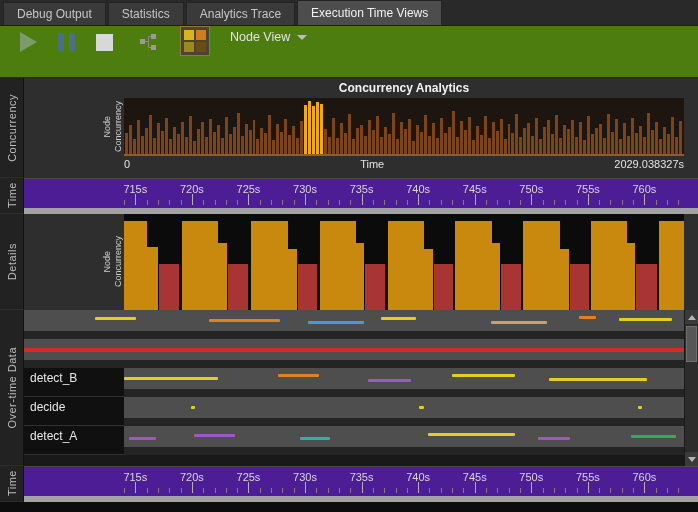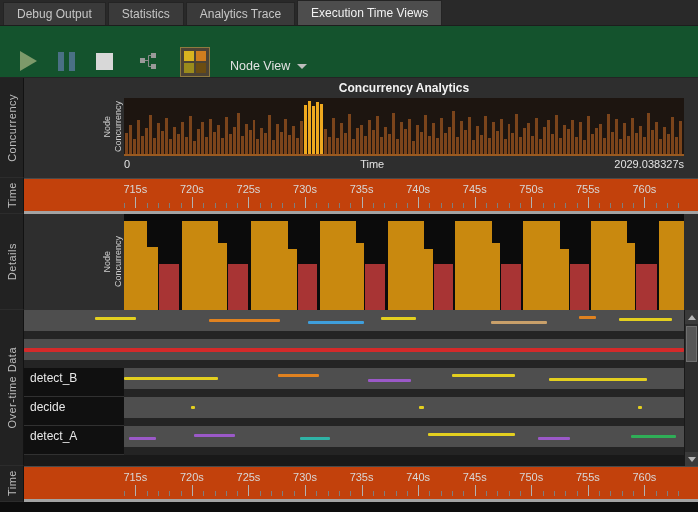--- a/index.html
+++ b/index.html
@@ -10,22 +10,22 @@
   }
 
   
   .tabbar { height:26px; background:#292929; display:flex; align-items:flex-end;
             padding-left:3px; gap:2px; border-bottom:1px solid #1d1d1d; }
   .tab { height:23px; line-height:22px; padding:0 13px; font-size:12px;
          background:#3a3a3a; color:#c6c6c6; border:1px solid #242424; border-bottom:none; cursor:default; }
   .tab.active { background:#4d4d4d; color:#f2f2f2; height:25px; line-height:24px; }
 
   
-  .toolbar { height:52px; background:#14532d; border-bottom:1px solid #242424;
-             display:flex; align-items:flex-end; padding-left:12px; }
+  .toolbar { height:52px; background:#4d7c0f; border-bottom:1px solid #242424;
+             display:flex; align-items:flex-start; padding-left:12px; }
   .tb-btn { width:32px; height:32px; display:flex; align-items:center; justify-content:center; margin-right:6px; }
   .play-icon { width:0; height:0; border-left:17px solid #7d9a6a;
                border-top:10px solid transparent; border-bottom:10px solid transparent; }
   .pause-icon { display:flex; gap:5px; }
   .pause-icon span { width:6px; height:19px; background:#4a7085; }
   .stop-icon { width:17px; height:17px; background:#d8d8d8; }
   .tree-btn { margin-left:6px; }
   .grid-btn { margin-left:10px; width:30px; height:30px;
               border:1px solid #8f7a3f; background:#4c4335;
               display:grid; grid-template-columns:10px 10px; grid-template-rows:10px 10px;
@@ -52,22 +52,22 @@
   .ov-ylabel { width:100px; display:flex; justify-content:flex-end; align-items:center; }
   .ov-ylabel .vtext { font-size:9px; color:#cfcfcf; line-height:11px; }
   .ov-plot { flex:1; margin-right:14px; background:#1d1510;
              border-bottom:2px solid #9a5a20; position:relative; overflow:hidden; }
   .ov-bars { position:absolute; inset:0 1px 0 1px; display:flex; align-items:flex-end; }
   .ov-bars .bar { flex:1; margin-right:1px; }
   .ov-axis { margin-left:100px; margin-right:14px; height:18px; padding-top:2px;
              display:flex; justify-content:space-between; font-size:11px; color:#e3e3e3; }
 
   
-  .ruler-wrap { position:relative; background:#c2410c;
-                border-top:1px solid #4a4a4a; border-bottom:3px solid #a3a3a3; }
+  .ruler-wrap { position:relative; background:#4c1d95;
+                border-top:1px solid #4a4a4a; border-bottom:6px solid #a3a3a3; }
   .ruler { position:absolute; left:100px; right:14px; top:0; bottom:0; overflow:hidden; }
   .ruler .mlabel { position:absolute; top:4px; transform:translateX(-50%);
                    font-size:11px; color:#d8d8d8; white-space:nowrap; }
   .ruler .tick { position:absolute; bottom:3px; width:1px; }
   .ruler .tick.minor { height:5px; background:#7e7e7e; }
   .ruler .tick.major { height:11px; background:#b2b2b2; }
 
   
   .details { display:flex; background:#2e2e2e; }
   .dt-ylabel { width:100px; display:flex; justify-content:flex-end; align-items:center; }

